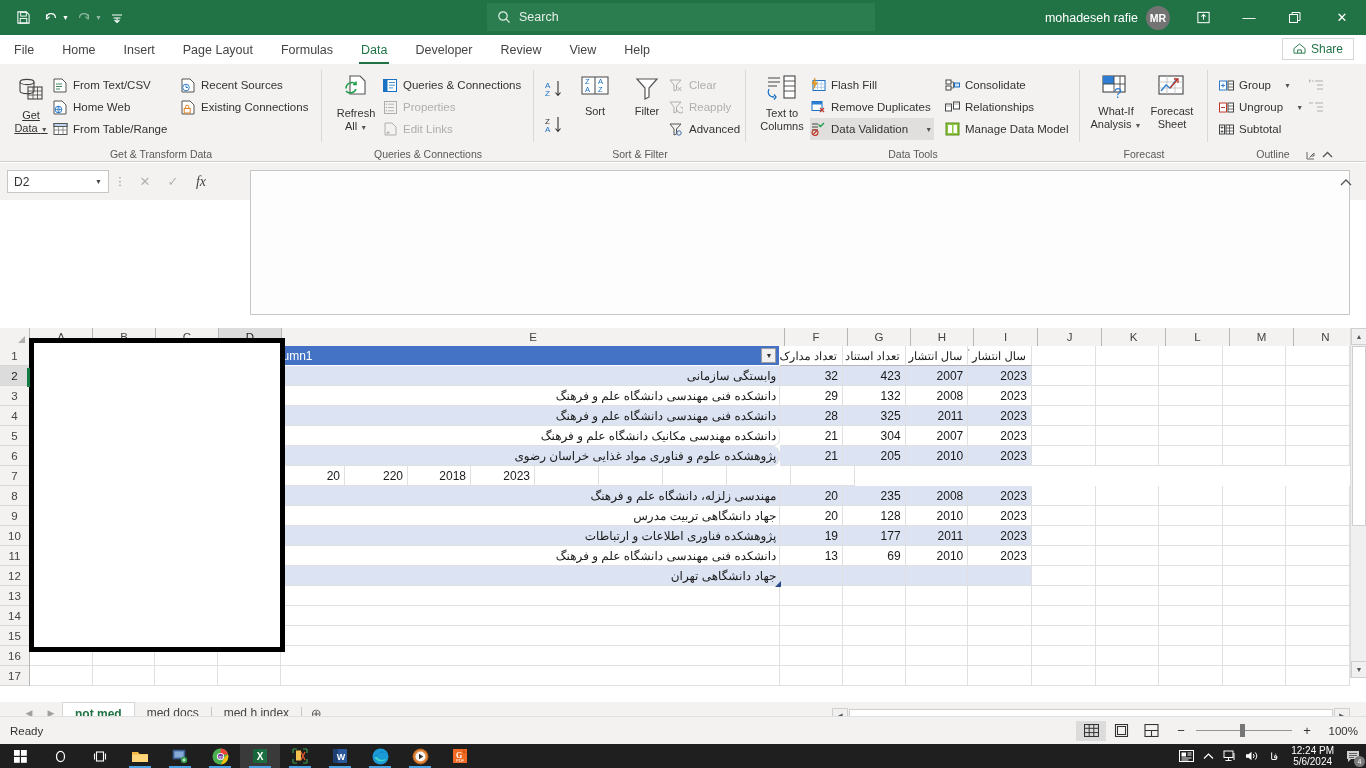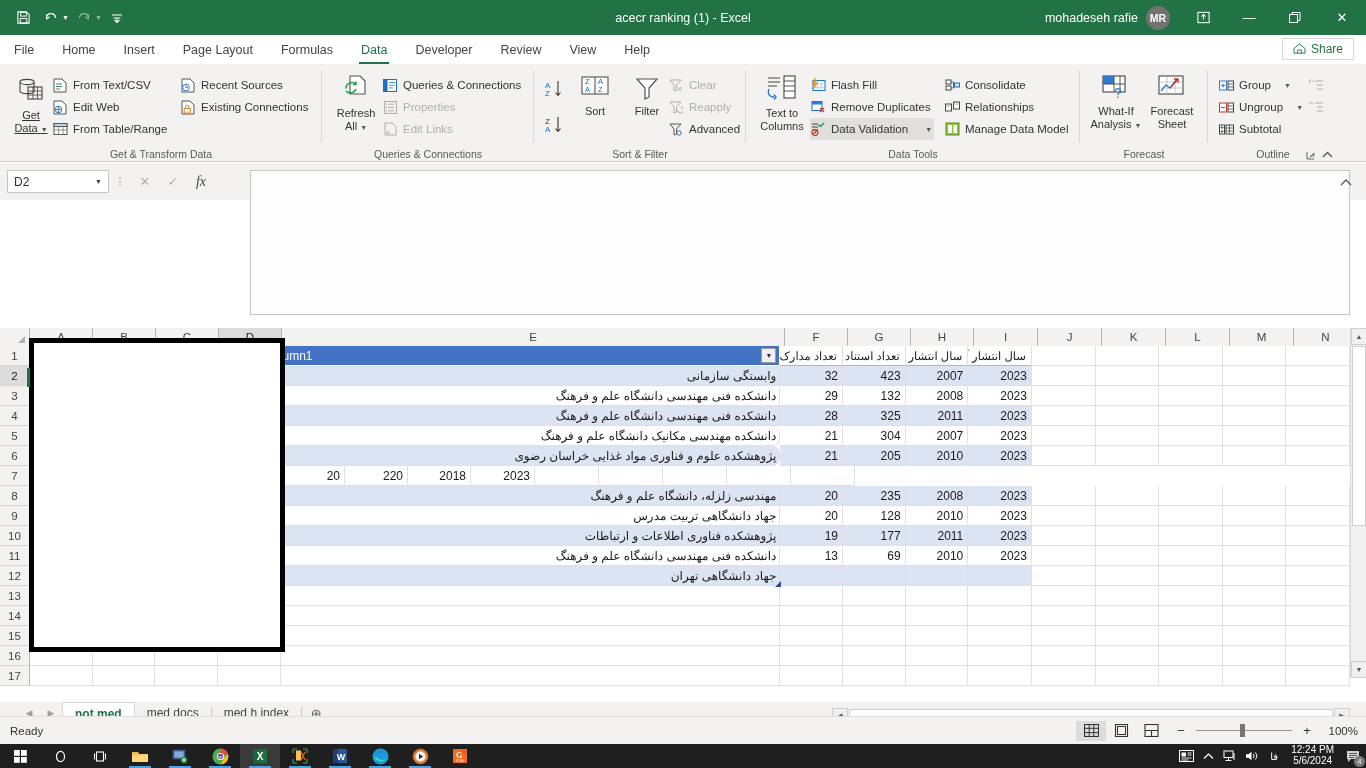--- a/index.html
+++ b/index.html
@@ -250,21 +250,21 @@
   .taskbar {
     position: absolute; left: 0; bottom: 0; width: 1366px; height: 24px;
     background: #1f1f1f; display: flex; align-items: center;
   }
   .tb-icons { display:flex; align-items:center; }
   .tbi {
     width: 40px; height: 24px; display:flex; align-items:center; justify-content:center; position:relative;
   }
   .tbi.active { background: #3a3a3a; }
   .tbi .under { position:absolute; bottom:0; left:9px; width:22px; height:2px; background:#4ba3e3; }
-  .tray { position:absolute; right:0; display:flex; align-items:flex-start; height:24px; }
+  .tray { position:absolute; right:0; display:flex; align-items:center; height:24px; }
   .tri { width:22px; height:24px; display:flex;align-items:center;justify-content:center; color:#fff; font-size:10px;}
   .clock { color:#fff; font-size:10px; line-height:11px; text-align:center; padding:0 6px; }
   .notif { width: 26px; height:24px; display:flex;align-items:center;justify-content:center; position:relative;}
   .nbadge {
     position:absolute; right:1px; bottom:1px; width:11px;height:11px;border-radius:50%;
     background:#7a7a7a; color:#fff; font-size:7px; display:flex;align-items:center;justify-content:center;
   }
   svg { display: block; }
 </style>
 </head>
@@ -293,20 +293,29 @@
         </svg>
     </div>
     <span class="qat-caret dim">▼</span>
     <div class="qat-btn">
       <svg width="14" height="12" viewBox="0 0 14 12">
           <path d="M2 3 h10 M3.5 6 h7 M7 6 v3.5 M4.5 8 L7 10.5 L9.5 8" fill="none" stroke="#fff" stroke-width="1.1"></path>
         </svg>
     </div>
   </div>
   <div class="title-text">acecr ranking (1)  -  Excel</div>
+  <div class="searchbox">
+    <span class="sicon">
+      <svg width="14" height="14" viewBox="0 0 14 14">
+          <circle cx="6" cy="6" r="4.2" fill="none" stroke="#dfeee6" stroke-width="1.2"></circle>
+          <path d="M9.2 9.2 L12.5 12.5" stroke="#dfeee6" stroke-width="1.2"></path>
+        </svg>
+    </span>
+    <span class="stext">Search</span>
+  </div>
   <div class="acct">
     <span class="acct-name">mohadeseh rafie</span>
     <span class="avatar">MR</span>
   </div>
   <div class="wincontrols">
     <div class="wc">
       <svg width="15" height="15" viewBox="0 0 16 16">
           <rect x="2" y="2.5" width="12" height="11" fill="none" stroke="#fff" stroke-width="1.1"></rect>
           <path d="M8 10.5 V5 M5.8 7 L8 4.8 L10.2 7" fill="none" stroke="#fff" stroke-width="1.1"></path>
         </svg>
@@ -370,21 +379,21 @@
         <span>From Text/CSV</span>
       </div>
       <div class="smallitem">
         <span class="si">
             <svg width="14" height="15" viewBox="0 0 14 15">
               <path d="M1 1h8l4 4v9H1z" fill="#fff" stroke="#555" stroke-width="1"></path>
               <circle cx="5.5" cy="9.5" r="3.3" fill="none" stroke="#1a71c4" stroke-width="0.9"></circle>
               <path d="M2.2 9.5h6.6M5.5 6.2a7 7 0 000 6.6M5.5 6.2a7 7 0 010 6.6" stroke="#1a71c4" stroke-width="0.7" fill="none"></path>
             </svg>
           </span>
-        <span>Edit Web</span>
+        <span>Home Web</span>
       </div>
       <div class="smallitem">
         <span class="si">
             <svg width="15" height="14" viewBox="0 0 15 14">
               <rect x="1" y="1.5" width="13" height="11" fill="#fff" stroke="#555" stroke-width="1"></rect>
               <rect x="1" y="1.5" width="13" height="3" fill="#bcd6ef" stroke="#555" stroke-width="1"></rect>
               <path d="M1 8 H14 M5.6 4.5 V12.5 M10 4.5 V12.5" stroke="#777" stroke-width="0.8"></path>
             </svg>
           </span>
         <span>From Table/Range</span>

